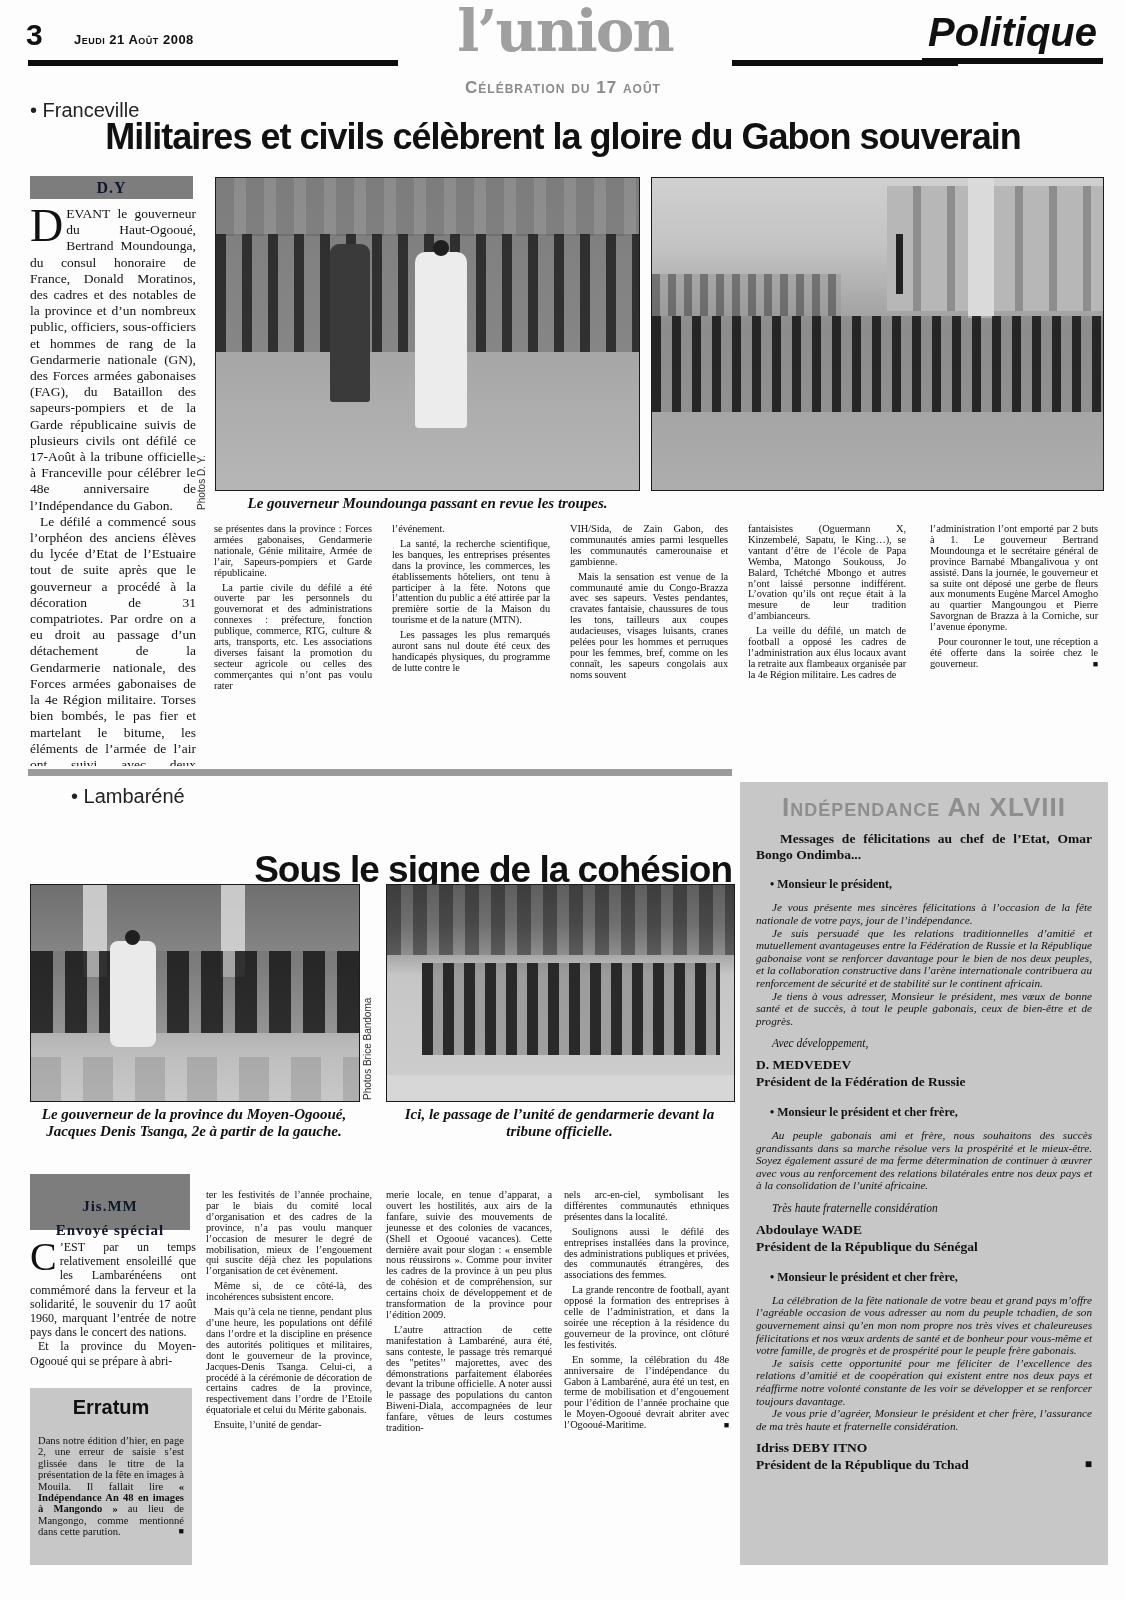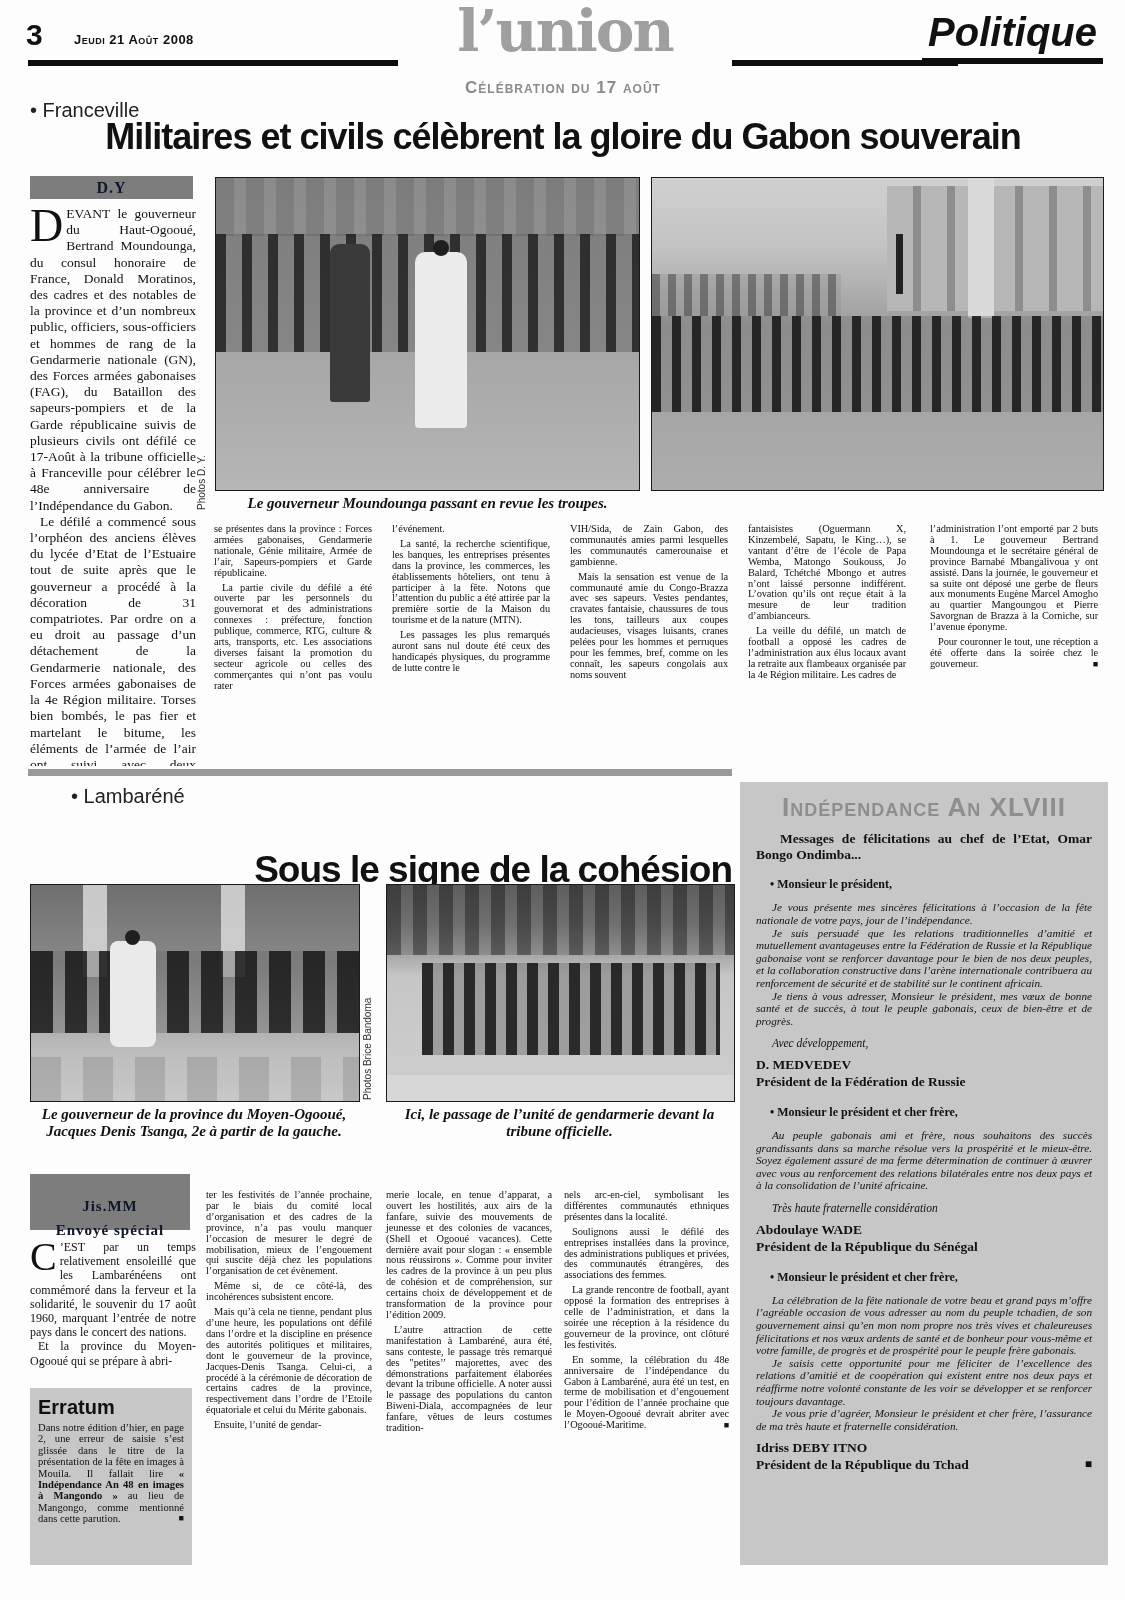--- a/index.html
+++ b/index.html
@@ -38,21 +38,21 @@
   
   .photo{border:1px solid #1b1b1b;overflow:hidden;background:#a9a9a9;}
   .ph-layer{position:absolute;}
   .caption{text-align:center;font:italic bold 15px/1.15 "Liberation Serif",serif;}
   .vcredit{writing-mode:vertical-rl;transform:rotate(180deg);
            font:10px "Liberation Sans",sans-serif;color:#2f2f2f;white-space:nowrap;}
   .divider{left:28px;top:769px;width:704px;height:7px;background:#9a9a9a;}
   
   .erratum{left:30px;top:1388px;width:162px;height:177px;background:#c7c7c7;
            padding:8px 8px;box-sizing:border-box;}
-  .erratum h3{margin:0 0 3px 0;font:bold 20px "Liberation Sans",sans-serif;}
+  .erratum h3{margin:0 0 16px 0;text-align:center;font:bold 20px "Liberation Sans",sans-serif;}
   .erratum .etext{font-size:10.6px;line-height:11.4px;text-align:justify;}
   
   .panel{left:740px;top:782px;width:368px;height:783px;background:#c7c7c7;
          padding:8px 16px 10px;box-sizing:border-box;overflow:hidden;}
   .panel-title{text-align:center;color:#8e8e8e;font:bold 26px "Liberation Sans",sans-serif;
                font-variant:small-caps;letter-spacing:1px;margin:2px 0 8px;}
   .panel-intro{font-weight:bold;font-size:13.5px;line-height:1.2;text-align:justify;text-indent:24px;margin:0 0 6px;}
   .msg-sal{font-weight:bold;font-size:12px;margin:14px 0 9px 14px;}
   .msg p.mp{font-style:italic;font-size:11.2px;line-height:12.6px;text-align:justify;text-indent:16px;margin:0;}
   .msg-close{font-style:italic;font-size:11.5px;margin:10px 0 8px;text-indent:16px;}

